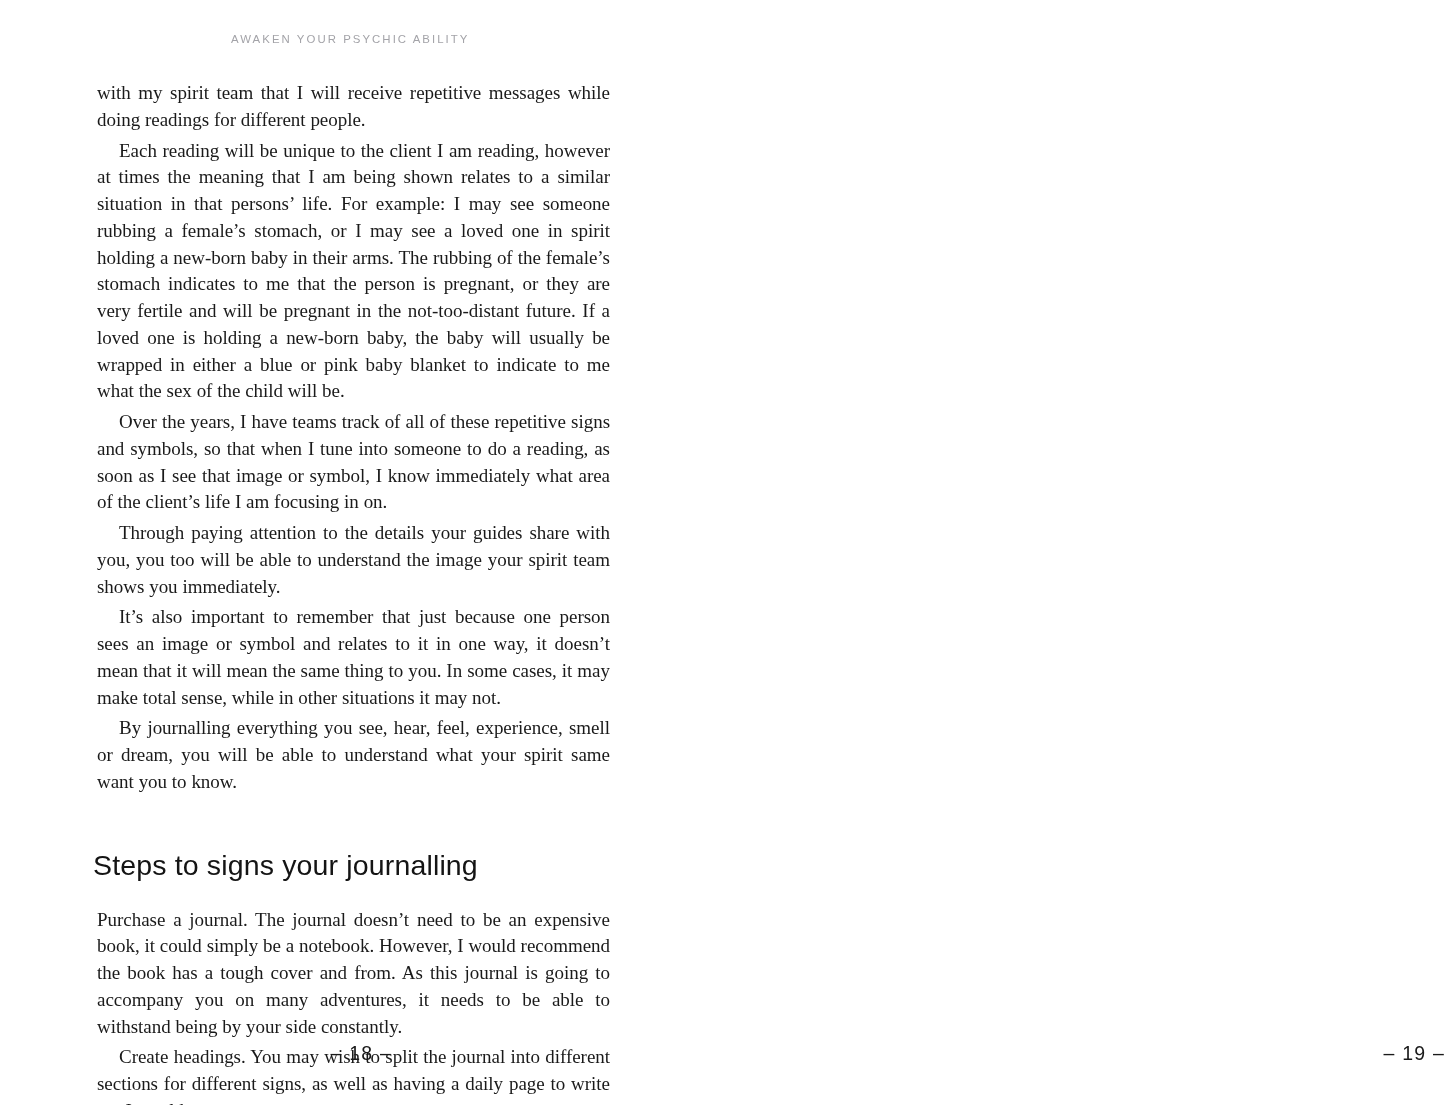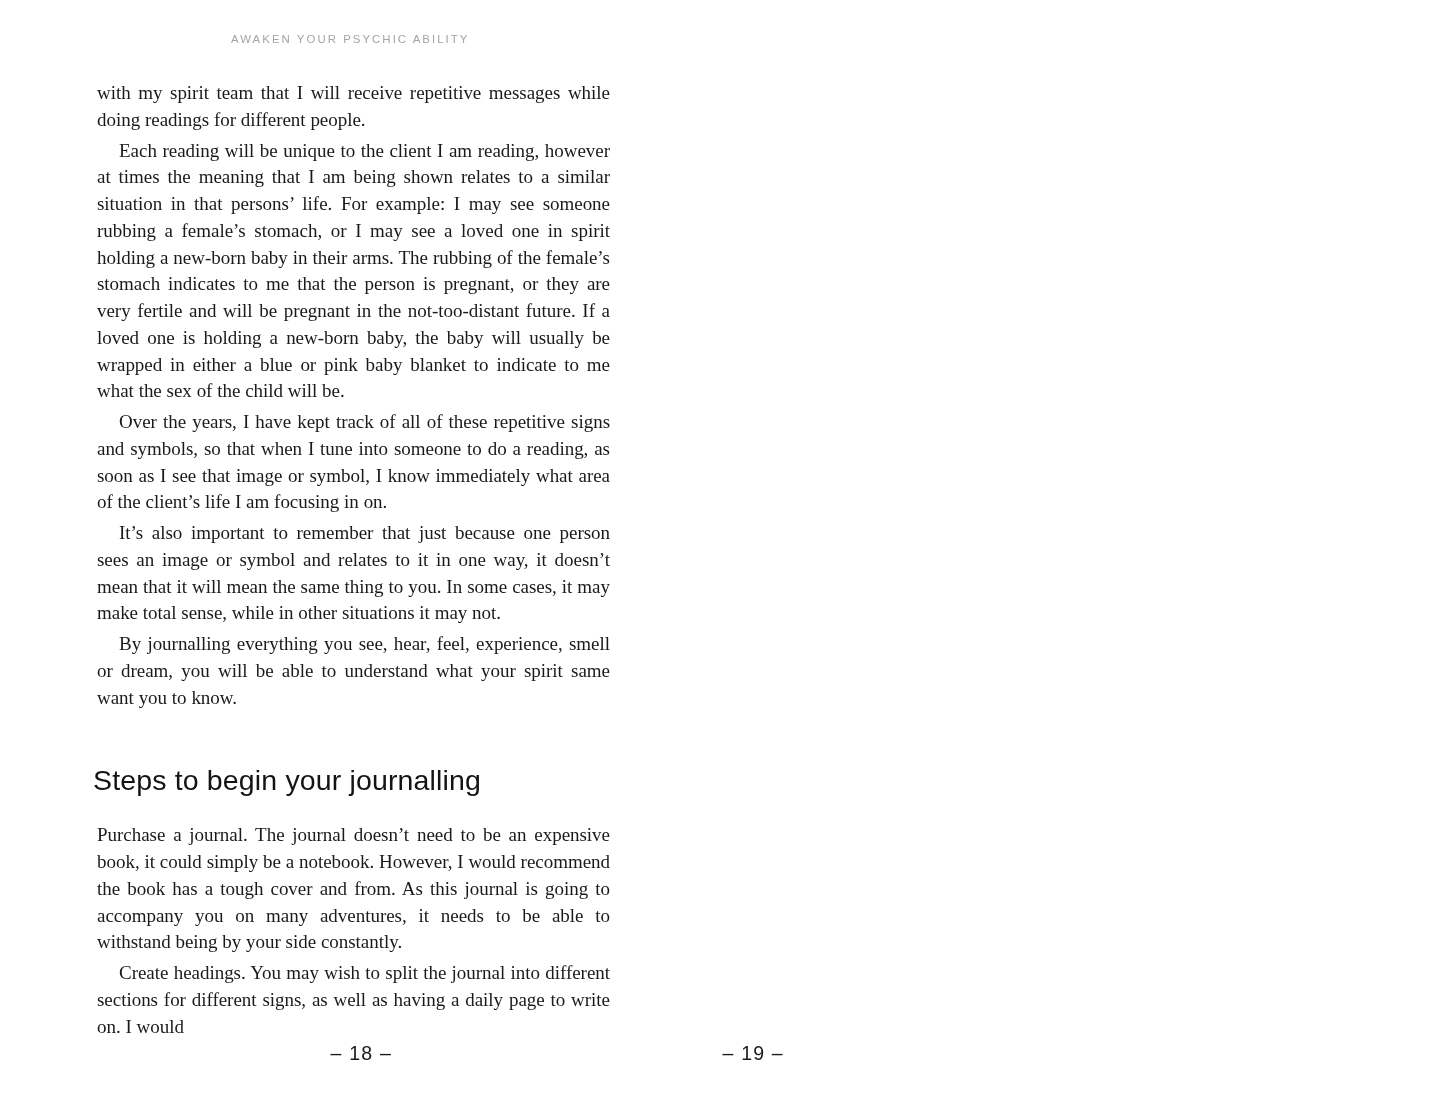--- a/index.html
+++ b/index.html
@@ -85,41 +85,42 @@
   .folio {
     position: absolute;
     bottom: 40px;
     font-family: "Liberation Sans", "DejaVu Sans", sans-serif;
     font-size: 19.5px;
     letter-spacing: 1.2px;
     color: #1a1a1a;
     white-space: nowrap;
   }
   .folio-left  { left: 0; right: 0; text-align: center; }
-  .folio-right { left: 0; right: 0; text-align: left; }
+  .folio-right { left: 0; right: 0; text-align: right; }
 </style>
 </head>
 <body>
 
 <div class="spread">
 
   <div class="page page-left">
 
     <div class="running-head running-head-left">AWAKEN YOUR PSYCHIC ABILITY</div>
 
     <div class="column column-left">
 
       <p class="body last-line-left">with my spirit team that I will receive repetitive messages while doing readings for different people.</p>
       <p class="body indent">Each reading will be unique to the client I am reading, however at times the meaning that I am being shown relates to a similar situation in that persons’ life. For example: I may see someone rubbing a female’s stomach, or I may see a loved one in spirit holding a new-born baby in their arms. The rubbing of the female’s stomach indicates to me that the person is pregnant, or they are very fertile and will be pregnant in the not-too-distant future. If a loved one is holding a new-born baby, the baby will usually be wrapped in either a blue or pink baby blanket to indicate to me what the sex of the child will be.</p>
-      <p class="body indent">Over the years, I have kept track of all of these repetitive signs and symbols, so that when I tune into someone to do a reading, as soon as I see that image or symbol, I know immediately what area of the client’s life I am focusing in on.</p>
+      <p class="body indent">Over the years, I have teams track of all of these repetitive signs and symbols, so that when I tune into someone to do a reading, as soon as I see that image or symbol, I know immediately what area of the client’s life I am focusing in on.</p>
+      <p class="body indent last-line-left">Through paying attention to the details your guides share with you, you too will be able to understand the image your spirit team shows you immediately.</p>
       <p class="body indent last-line-left">It’s also important to remember that just because one person sees an image or symbol and relates to it in one way, it doesn’t mean that it will mean the same thing to you. In some cases, it may make total sense, while in other situations it may not.</p>
       <p class="body indent last-line-left">By journalling everything you see, hear, feel, experience, smell or dream, you will be able to understand what your spirit same want you to know.</p>
 
       <div class="heading-gap-before"></div>
-      <h2 class="section-heading">Steps to begin your journalling</h2>
+      <h2 class="section-heading">Steps to signs your journalling</h2>
       <div class="heading-gap-after"></div>
 
       <p class="body last-line-left">Purchase a journal. The journal doesn’t need to be an expensive book, it could simply be a notebook. However, I would recommend the book has a tough cover and from. As this journal is going to accompany you on many adventures, it needs to be able to withstand being by your side constantly.</p>
       <p class="body indent">Create headings. You may wish to split the journal into different sections for different signs, as well as having a daily page to write on. I would</p>
     </div>
 
     <div class="folio folio-left">– 18 –</div>
   </div>
 
   <div class="page page-right">

